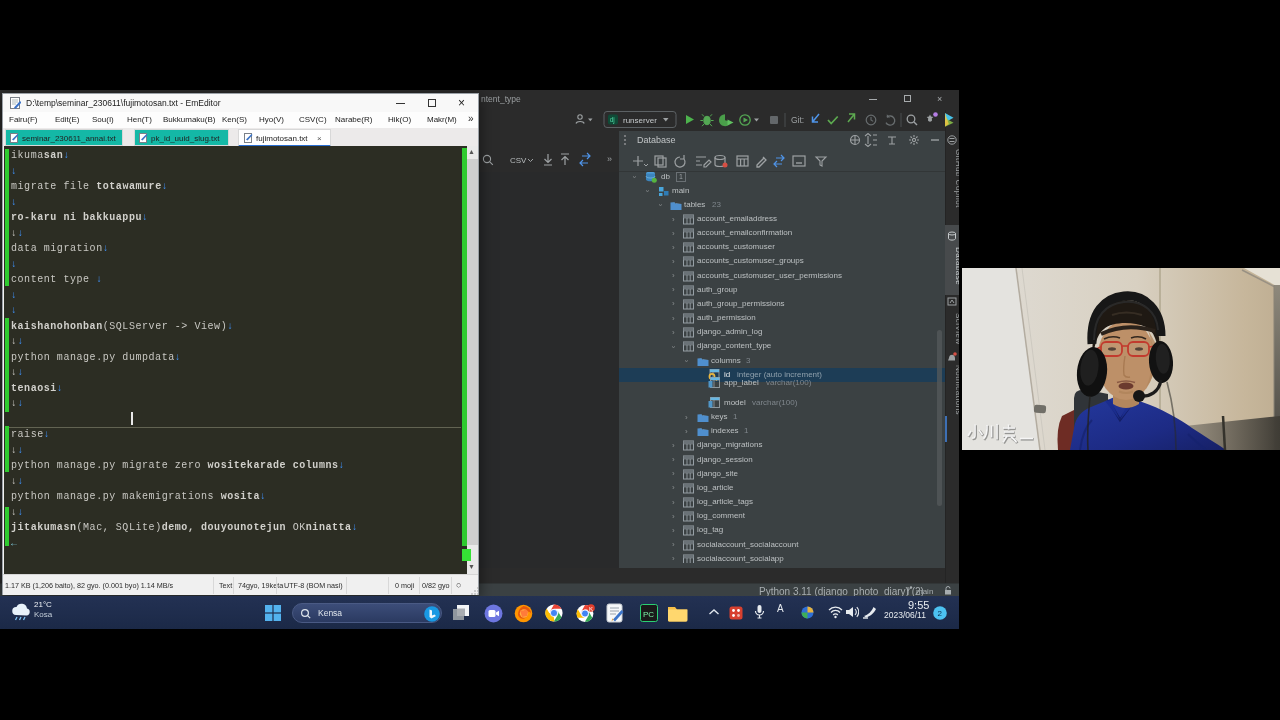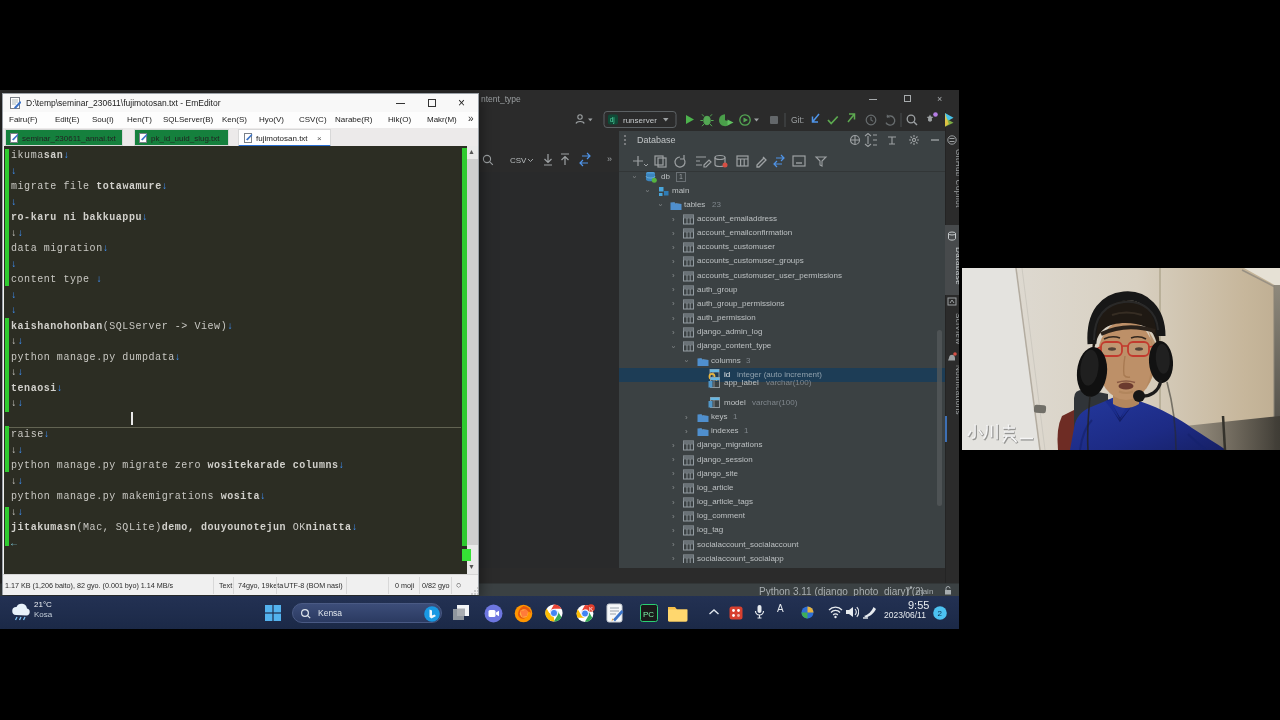--- a/index.html
+++ b/index.html
@@ -10,21 +10,21 @@
   #pc{position:absolute;left:0;top:0;width:959px;height:507px;background:#2b2b2b}
   #pc .panel{background:#3b4143}
   
   .trow{position:absolute;height:14.16px;line-height:14.16px;color:#bcc0c2;font-size:8px;white-space:nowrap}
   .chev{position:absolute;color:#8b9092;font-size:8px}
   
   #em{position:absolute;left:2px;top:3px;width:477px;height:502px;background:#f2f2f2;border:1px solid #9aa0a6;box-shadow:0 4px 14px rgba(0,0,0,.55)}
   #emtitle{position:absolute;left:0;top:0;width:100%;height:18px;background:#f8f8f8;color:#1b1b1b;font-size:8.5px}
   #emmenu{position:absolute;left:0;top:18px;width:100%;height:16px;background:#fdfdfd;color:#1b1b1b;font-size:8px}
   #emtabs{position:absolute;left:0;top:34px;width:100%;height:18px;background:#eceaea}
-  .etab{position:absolute;top:1px;height:17px;background:#15803d;border:1px solid #d8d8d8;font-size:8px;color:#222;line-height:16px}
+  .etab{position:absolute;top:1px;height:17px;background:#14b8a6;border:1px solid #d8d8d8;font-size:8px;color:#222;line-height:16px}
   #emedit{position:absolute;left:1px;top:52px;width:474px;height:428px;background:#2c2d23;overflow:hidden}
   .eline{position:absolute;left:7px;height:15.5px;line-height:15.5px;font-family:"Liberation Mono",monospace;font-size:10px;letter-spacing:0.55px;color:#c9c8c3;white-space:pre}
   .eline b{font-weight:normal;color:#3f92fa}
   .eline i{font-style:normal;font-weight:bold;color:#d2d1cc}
   #emstatus{position:absolute;left:0;top:480px;width:100%;height:21px;background:#f0f0f0;border-top:1px solid #d5d5d5;font-size:7.2px;color:#2a2a2a}
   .sdiv{position:absolute;top:2px;height:17px;width:1px;background:#d8d8d8}
   
   #tb{position:absolute;left:0;top:506px;width:959px;height:33px;background:linear-gradient(#233153,#1b2947)}
 </style></head>
 <body>
@@ -506,21 +506,21 @@
       <span class="abs" style="left:23px;top:4px">D:\temp\seminar_230611\fujimotosan.txt - EmEditor</span>
       <div class="abs" style="left:393px;top:9px;width:9px;height:1px;background:#333"></div>
       <div class="abs" style="left:425px;top:5px;width:8px;height:8px;border:1px solid #333"></div>
       <span class="abs" style="left:455px;top:2px;font-size:12px;color:#222">×</span>
     </div>
     <div id="emmenu">
       <span class="abs" style="left:6px;top:3px">Fairu(F)</span>
       <span class="abs" style="left:52px;top:3px">Edit(E)</span>
       <span class="abs" style="left:89px;top:3px">Sou(I)</span>
       <span class="abs" style="left:124px;top:3px">Hen(T)</span>
-      <span class="abs" style="left:160px;top:3px">SQLServer(B)</span>
+      <span class="abs" style="left:160px;top:3px">Bukkumaku(B)</span>
       <span class="abs" style="left:219px;top:3px">Ken(S)</span>
       <span class="abs" style="left:256px;top:3px">Hyo(V)</span>
       <span class="abs" style="left:296px;top:3px">CSV(C)</span>
       <span class="abs" style="left:332px;top:3px">Narabe(R)</span>
       <span class="abs" style="left:385px;top:3px">Hik(O)</span>
       <span class="abs" style="left:424px;top:3px">Makr(M)</span>
       <span class="abs" style="left:465px;top:1px;font-size:10px">»</span>
     </div>
     <div id="emtabs">
       <div class="etab" style="left:2px;width:118px">

